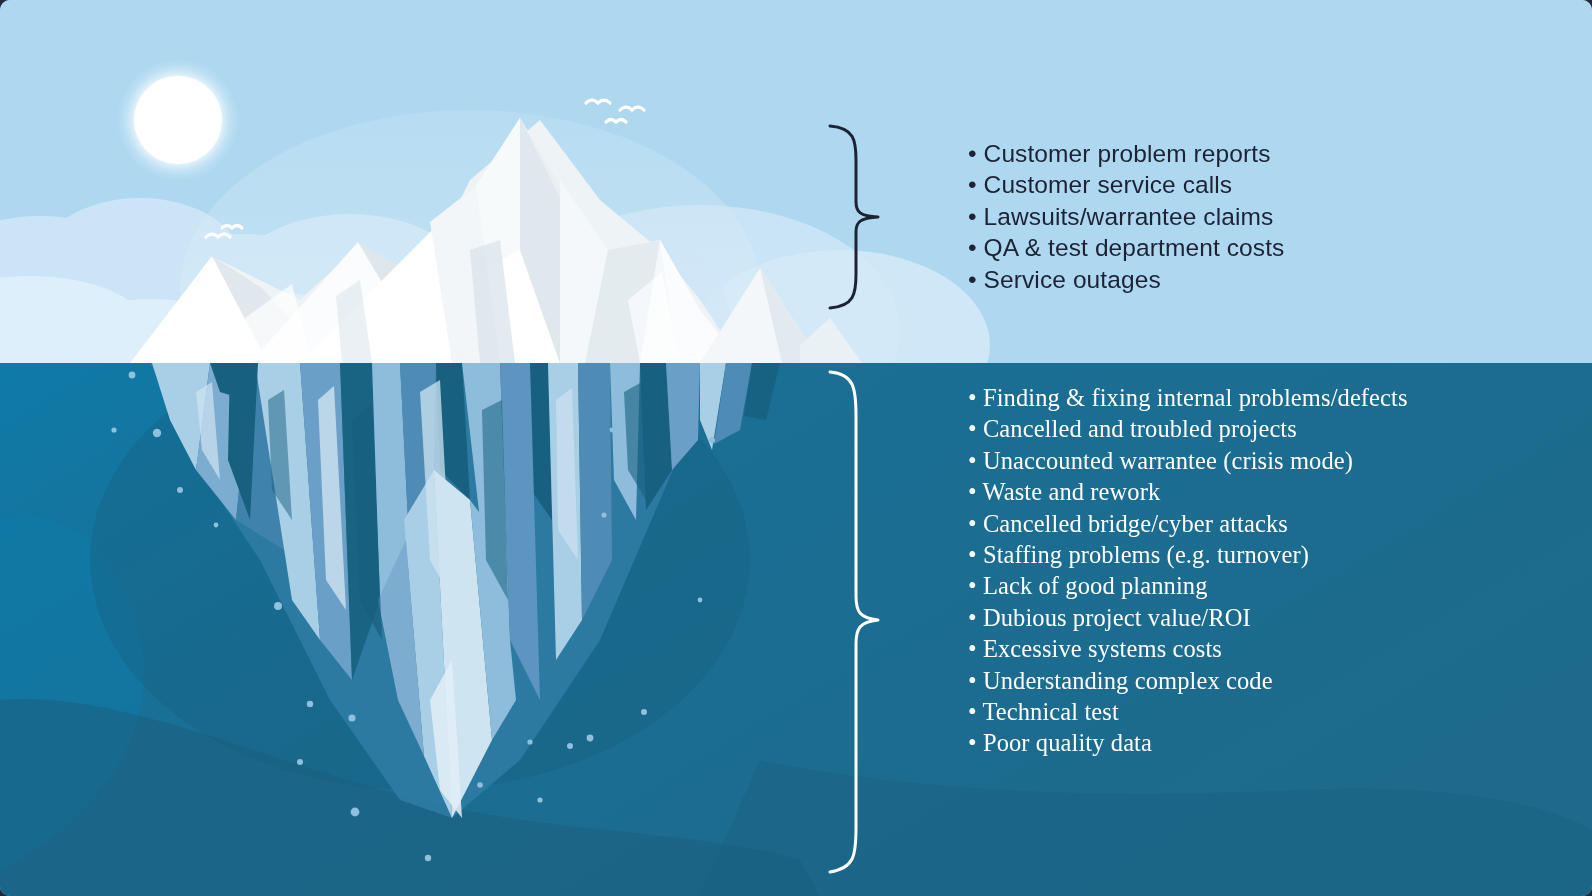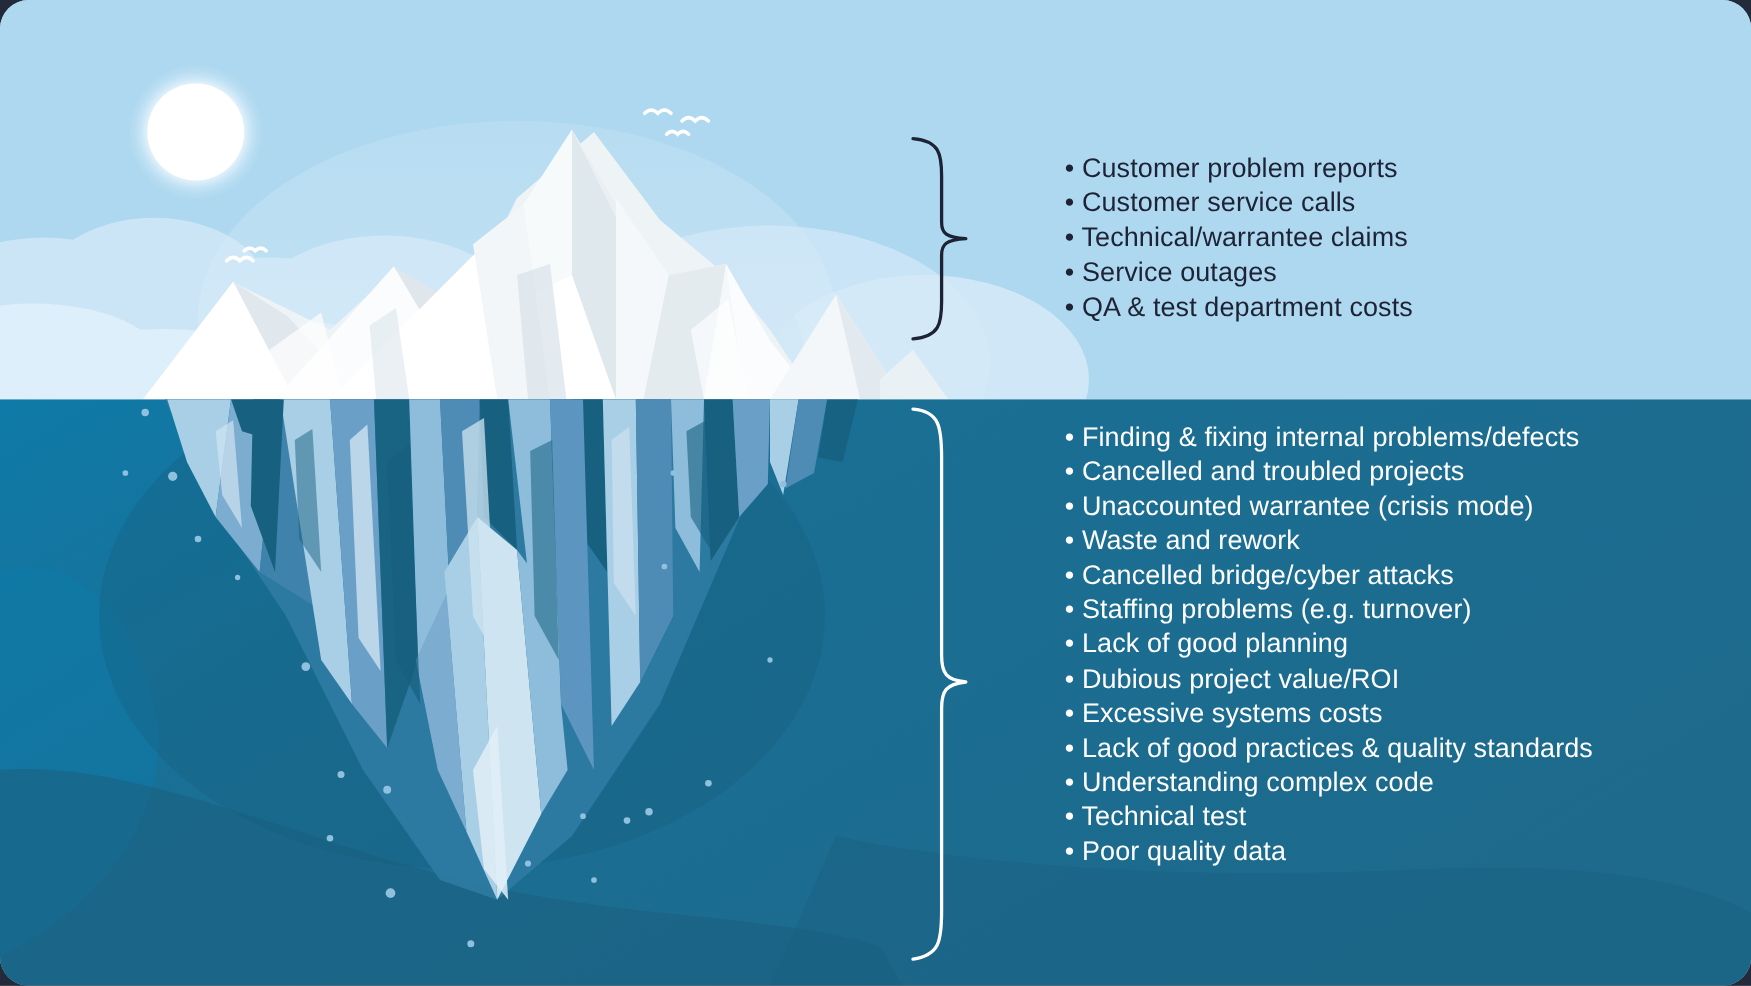--- a/index.html
+++ b/index.html
@@ -9,21 +9,21 @@
     width: 1592px;
     height: 896px;
     overflow: hidden;
     font-family: "Liberation Sans", sans-serif;
   }
 
   #stage {
     position: relative;
     width: 1592px;
     height: 896px;
-    border-radius: 26px;
+    border-radius: 10px;
     overflow: hidden;
     background: #aed8ef;
   }
 
   
   .layer {
     position: absolute;
     inset: 0;
     width: 100%;
     height: 100%;
@@ -60,20 +60,21 @@
     font-size: 24.5px;
     line-height: 31.4px;
     font-weight: 400;
   }
 
   #below-list .bullet-line {
     color: #ffffff;
     font-size: 24.5px;
     line-height: 31.4px;
     font-weight: 400;
+    font-family: Liberation Serif, serif;
   }
 
   
   .brace {
     position: absolute;
     z-index: 25;
   }
   #brace-above { left: 826px; top: 122px; }
   #brace-below { left: 826px; top: 368px; }
 </style>
@@ -274,34 +275,33 @@
   </svg>
 
   <svg class="brace" id="brace-below" width="62" height="508" viewBox="0 0 62 508">
     <path d="M4,4 C28,6 30,20 30,48 L30,228 C30,244 34,250 52,252
              C34,254 30,260 30,276 L30,460 C30,488 28,500 4,504" fill="none" stroke="#ffffff" stroke-width="3" stroke-linecap="round" stroke-linejoin="round"></path>
   </svg>
 
   <div class="list-panel" id="above-list">
     <span class="bullet-line">• Customer problem reports</span>
     <span class="bullet-line">• Customer service calls</span>
-    <span class="bullet-line">• Technical/warrantee claims</span>
+    <span class="bullet-line">• Lawsuits/warrantee claims</span>
+    <span class="bullet-line">• QA &amp; test department costs</span>
     <span class="bullet-line">• Service outages</span>
-    <span class="bullet-line">• QA &amp; test department costs</span>
   </div>
 
   <div class="list-panel" id="below-list">
     <span class="bullet-line">• Finding &amp; fixing internal problems/defects</span>
     <span class="bullet-line">• Cancelled and troubled projects</span>
     <span class="bullet-line">• Unaccounted warrantee (crisis mode)</span>
     <span class="bullet-line">• Waste and rework</span>
     <span class="bullet-line">• Cancelled bridge/cyber attacks</span>
     <span class="bullet-line">• Staffing problems (e.g. turnover)</span>
     <span class="bullet-line">• Lack of good planning</span>
     <span class="bullet-line">• Dubious project value/ROI</span>
     <span class="bullet-line">• Excessive systems costs</span>
-    <span class="bullet-line">• Lack of good practices &amp; quality standards</span>
     <span class="bullet-line">• Understanding complex code</span>
     <span class="bullet-line">• Technical test</span>
     <span class="bullet-line">• Poor quality data</span>
   </div>
 
 </div>
 
 </body></html>

